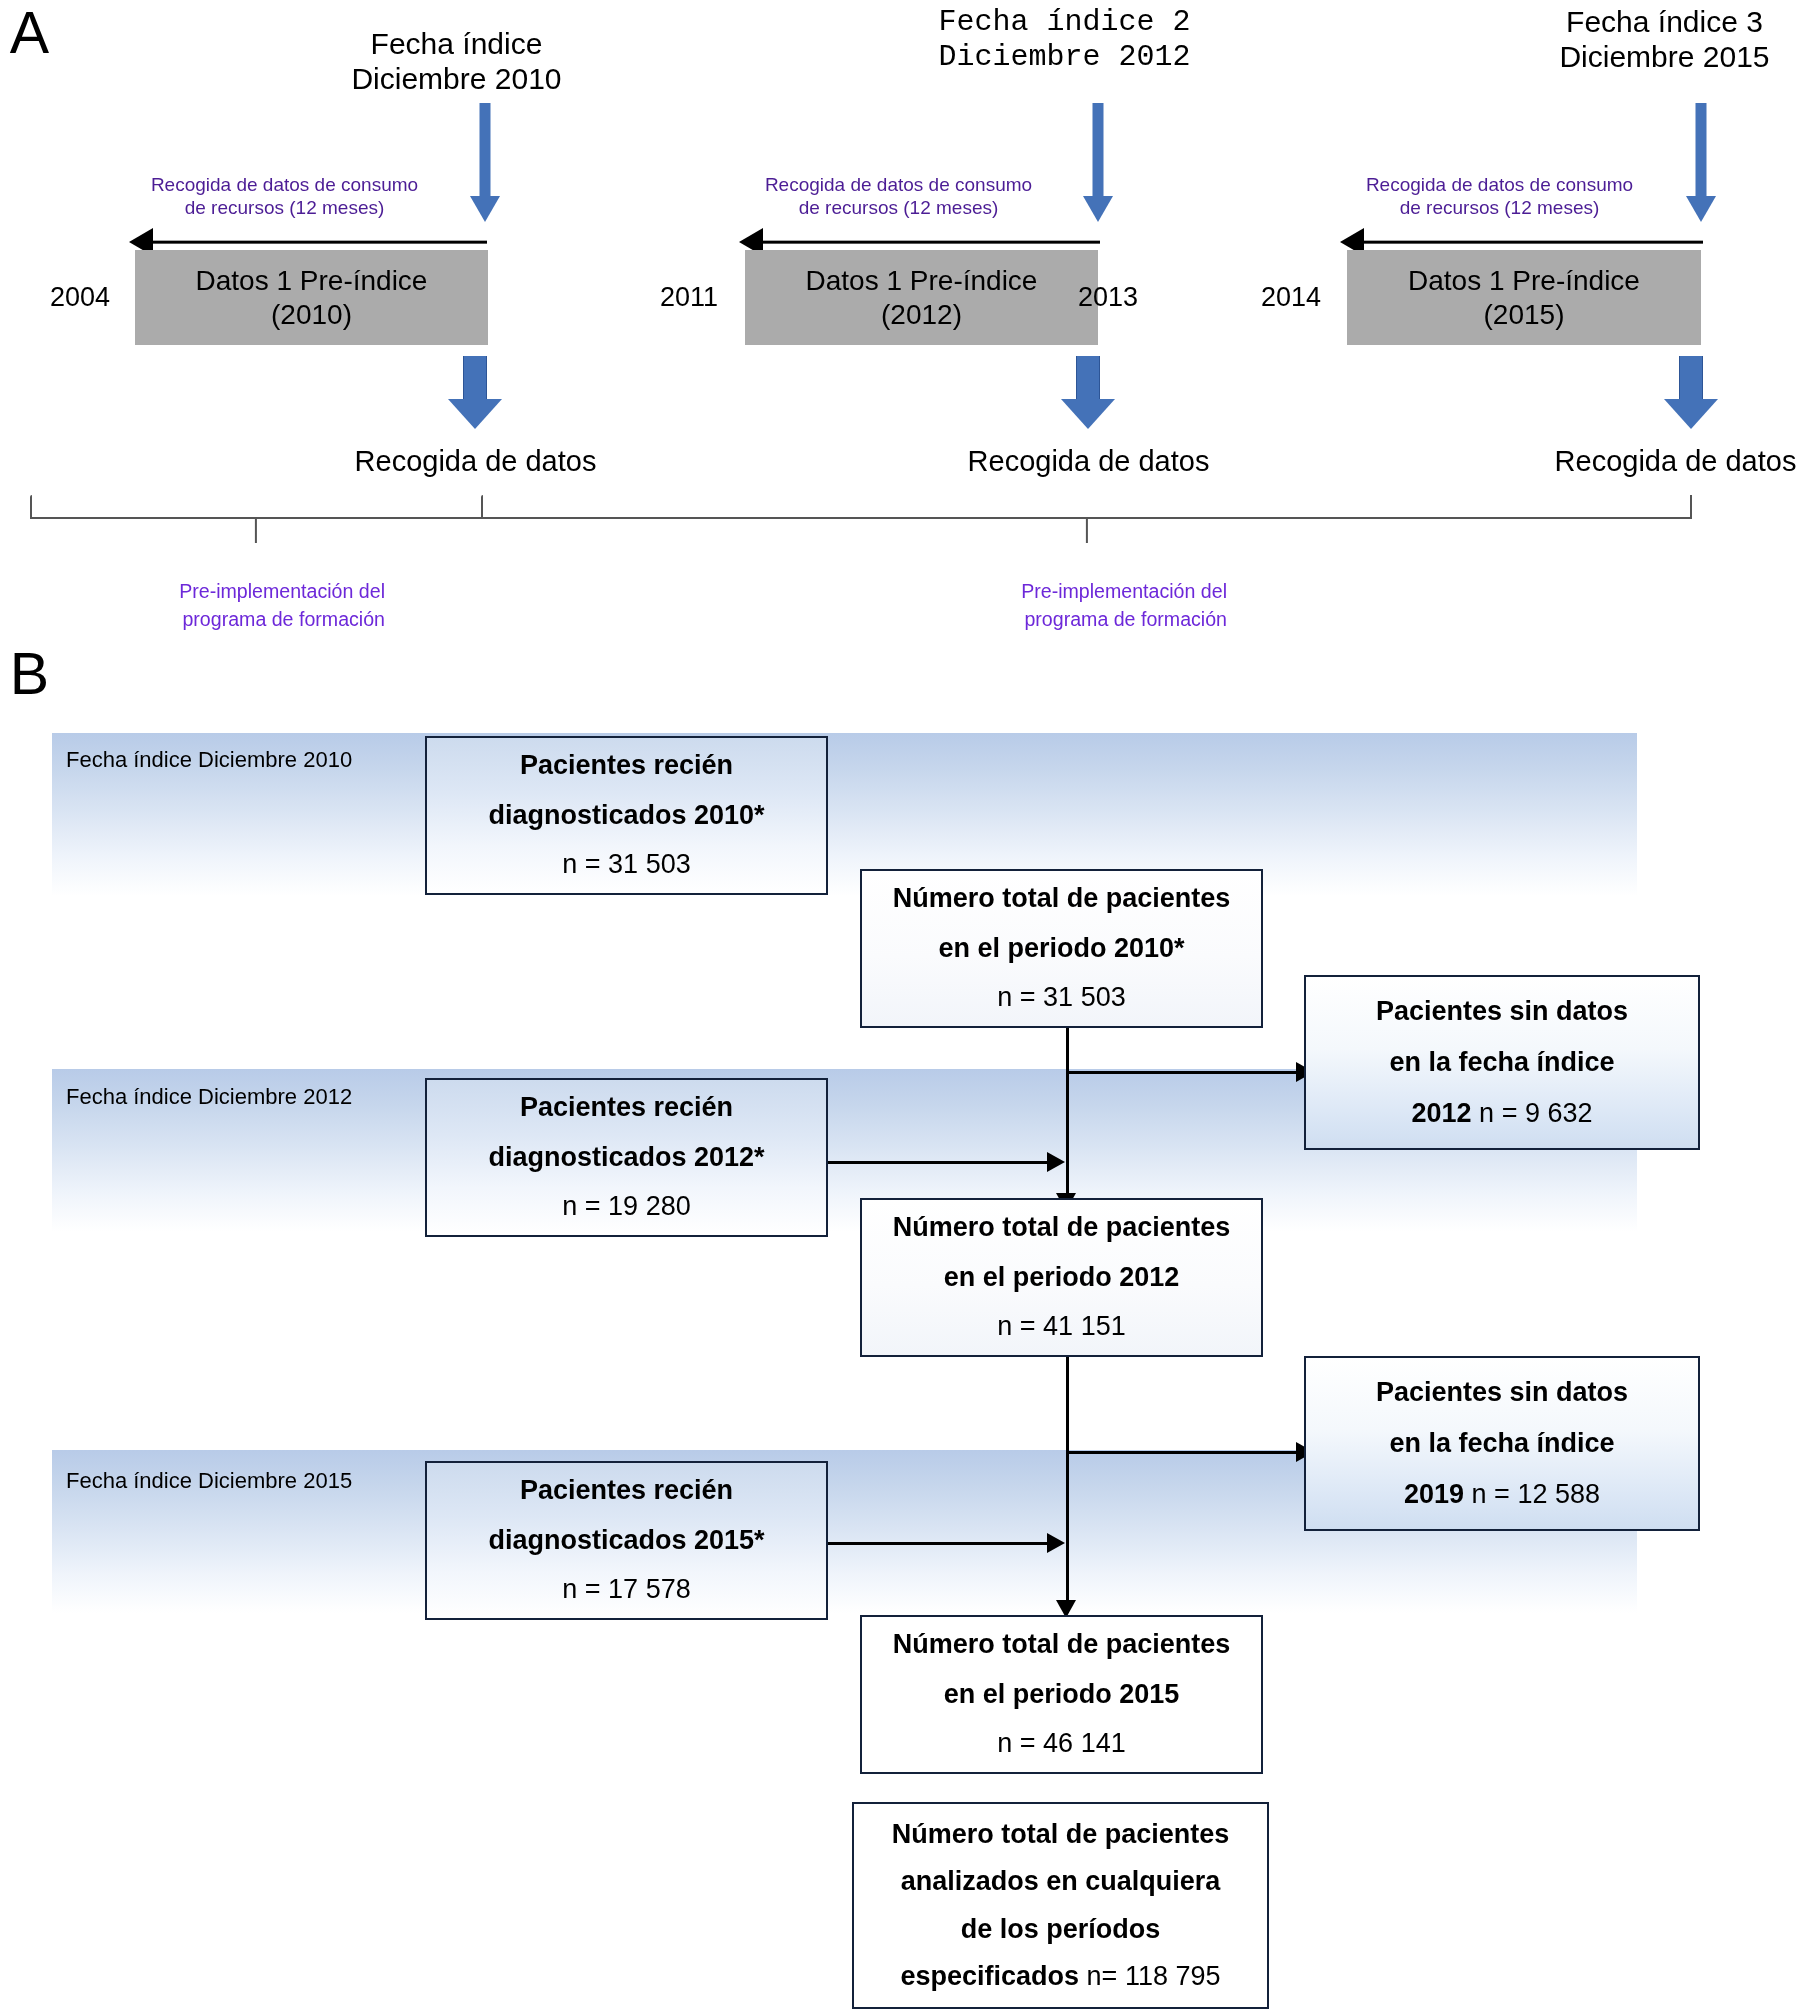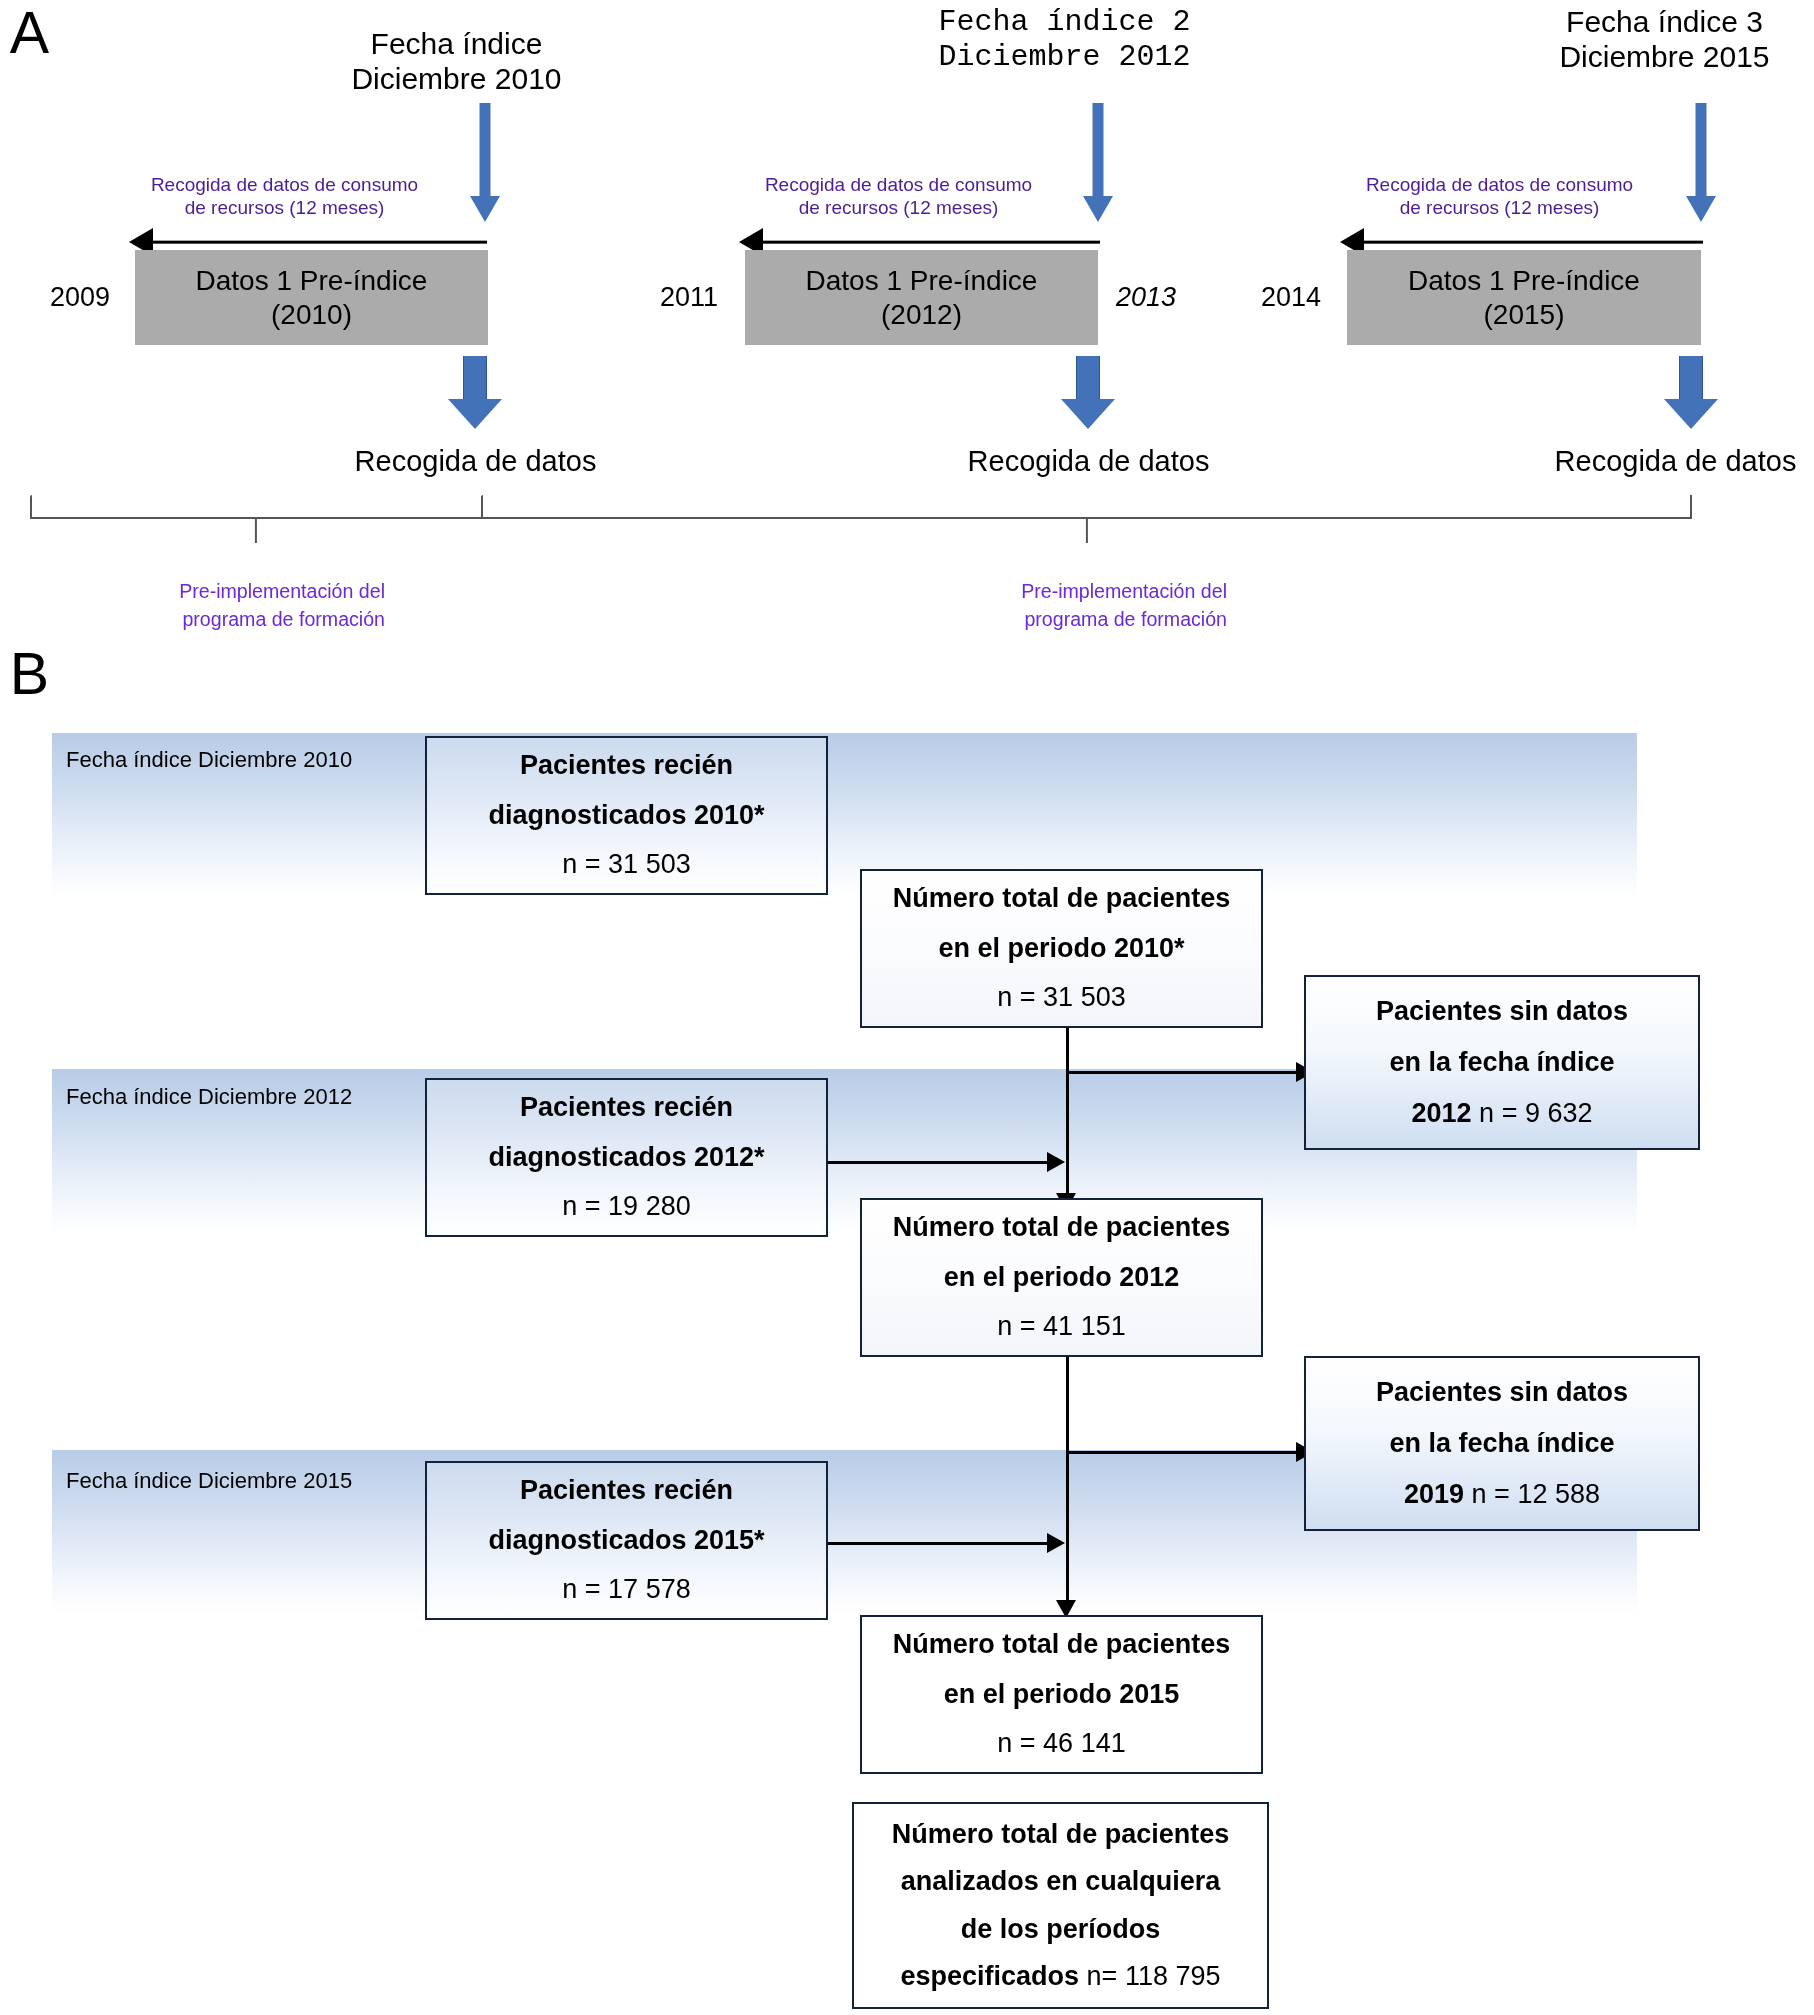--- a/index.html
+++ b/index.html
@@ -211,21 +211,21 @@
   </div>
 
   <div class="abs collect-label" style="left:138px; top:174px; width:293px;">Recogida de datos de consumo
 de recursos (12 meses)</div>
 
   <div class="tl-arrow" style="left:129px; top:228px; width:358px; height:28px;">
     <div class="line"></div>
       <div class="head"></div>
   </div>
 
-  <div class="abs year-label" style="left:50px; top:284px;">2009</div>
+  <div class="abs year-label" style="left:50px; top:284px;">2004</div>
 
   <div class="abs gray-box" style="left:135px; top:250px; width:353px; height:95px;">Datos 1 Pre-índice
 (2010)</div>
 
   <div class="blue-arrow-fat" style="left:445px; top:356px; width:60px; height:73px;">
     <div class="shaft"></div>
       <div class="head"></div>
   </div>
 
   <div class="abs recogida-datos" style="left:337px; top:445px; width:277px;">Recogida de datos</div>
@@ -244,21 +244,21 @@
   <div class="tl-arrow" style="left:739px; top:228px; width:361px; height:28px;">
     <div class="line"></div>
       <div class="head"></div>
   </div>
 
   <div class="abs year-label" style="left:660px; top:284px;">2011</div>
 
   <div class="abs gray-box" style="left:745px; top:250px; width:353px; height:95px;">Datos 1 Pre-índice
 (2012)</div>
 
-  <div class="abs year-label" style="left:1116px; top:284px;font-style:italic;">2013</div>
+  <div class="abs year-label" style="left:1078px; top:284px;">2013</div>
 
   <div class="blue-arrow-fat" style="left:1058px; top:356px; width:60px; height:73px;">
     <div class="shaft"></div>
       <div class="head"></div>
   </div>
 
   <div class="abs recogida-datos" style="left:950px; top:445px; width:277px;">Recogida de datos</div>
 
   <div class="abs idx-title" style="left:1537px; top:5.4px; width:255px;">Fecha índice 3
 Diciembre 2015</div>

